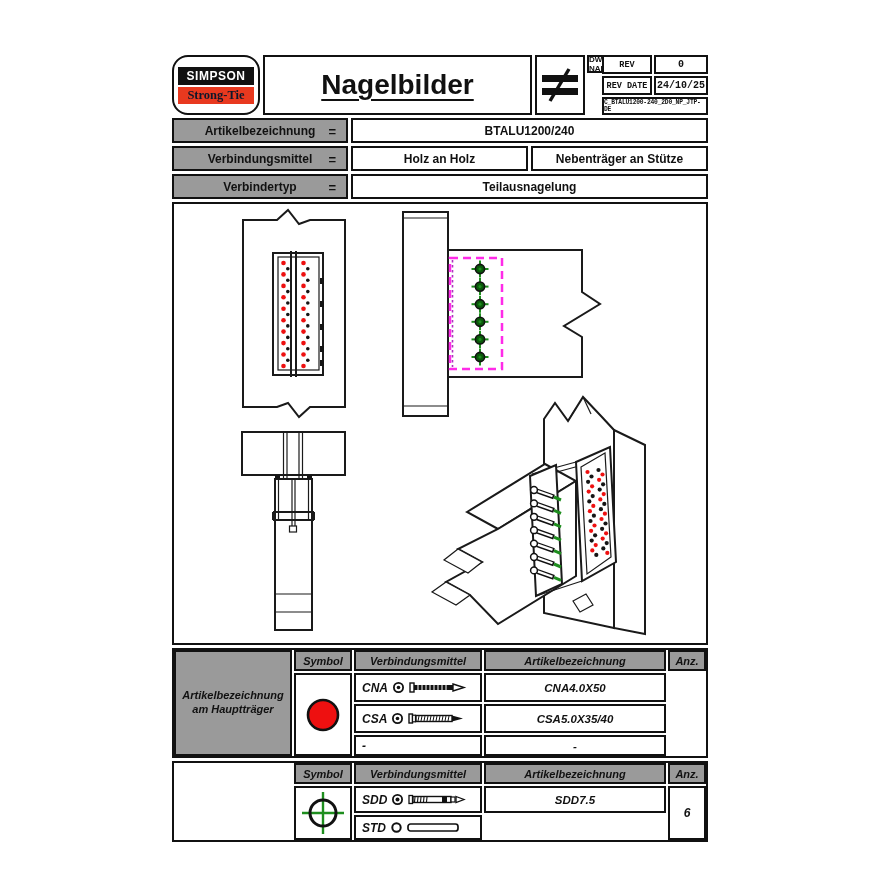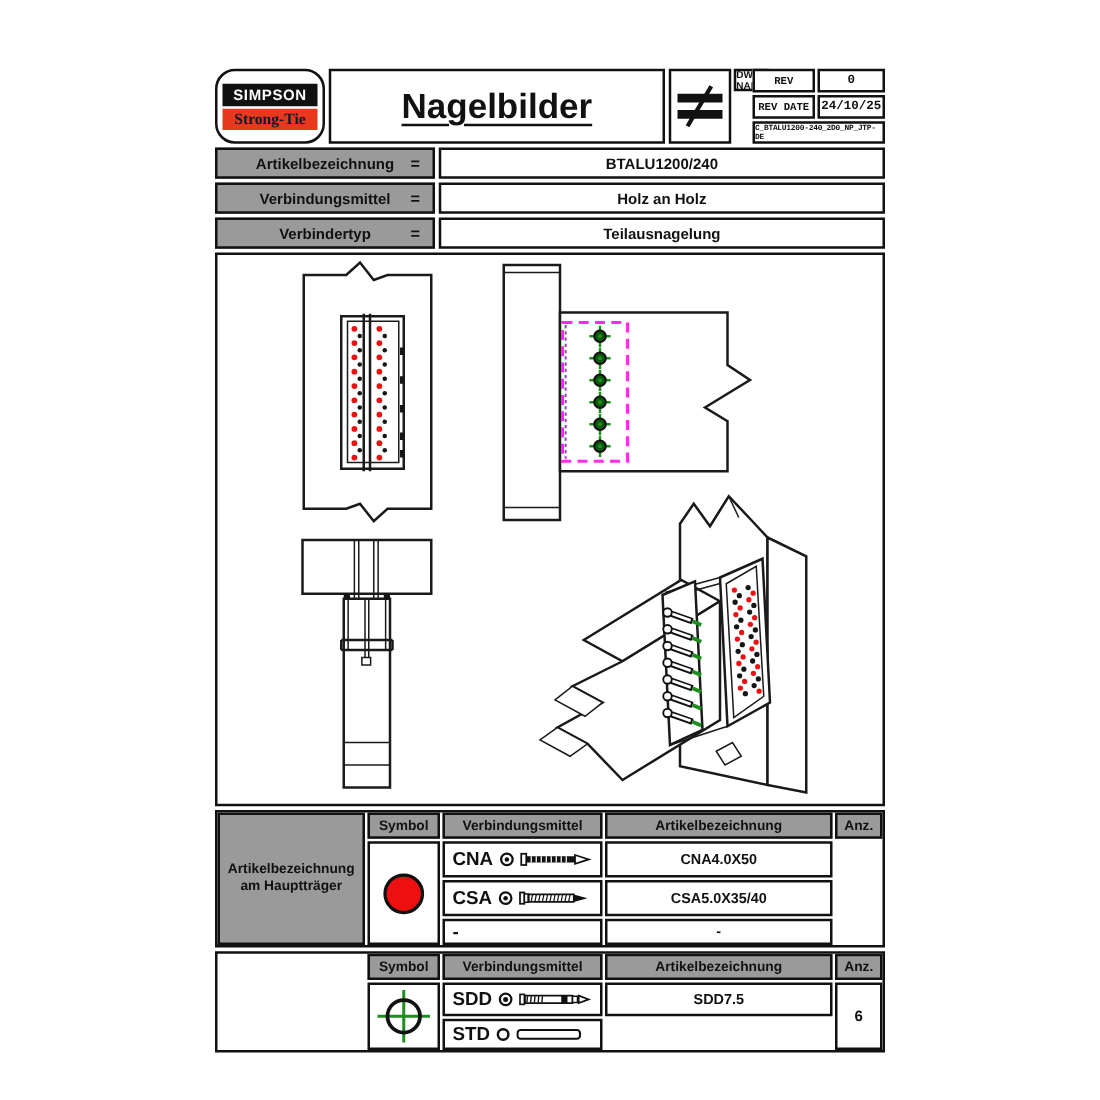--- a/index.html
+++ b/index.html
@@ -41,26 +41,26 @@
   
   .draw{margin-top:3px;height:443px;border:2px solid #111;background:#fff;}
   .draw svg{display:block;}
   .ln{stroke:#1a1a1a;stroke-width:2;fill:none;}
   .lnt{stroke:#1a1a1a;stroke-width:1.2;fill:none;}
   .wf{fill:#fff;}
 
   
   .ftable{display:grid;grid-template-columns:118px 58px 128px 1fr 38px;gap:2px;
           border:2px solid #111;padding:0;background:#fff;margin-top:3px;}
-  .cell{border:2px solid #111;background:#fff;display:flex;align-items:center;justify-content:center;}
+  .cell{border:2px solid #111;background:#fff;display:flex;align-items:center;justify-content:center;font-style:italic;}
   .gray{background:var(--header-gray,#9A9A9A);}
   .glabel{font-weight:700;font-size:11px;text-align:center;line-height:1.25;padding:2px;}
   .hdr{font-weight:700;font-size:11px;}
   .code{justify-content:flex-start;gap:4px;padding-left:6px;}
-  .codetxt{font-weight:700;font-size:15px;}
+  .codetxt{font-weight:700;font-size:12px;}
   .art{font-weight:700;font-size:11.5px;}
   .anz{font-weight:700;font-size:12px;}
 </style>
 </head>
 <body>
 
 <div id="page">
 <div id="sheet">
 
   <div class="tblock">
@@ -97,20 +97,21 @@
         <span class="ieq">=</span>
       </div>
       <div class="ival">BTALU1200/240</div>
     </div>
     <div class="irow">
       <div class="ilabel">
         <span>Verbindungsmittel</span>
         <span class="ieq">=</span>
       </div>
       <div class="ival">Holz an Holz</div>
+      <div class="ival">Nebenträger an Stütze</div>
     </div>
     <div class="irow">
       <div class="ilabel">
         <span>Verbindertyp</span>
         <span class="ieq">=</span>
       </div>
       <div class="ival">Teilausnagelung</div>
     </div>
   </div>
 

